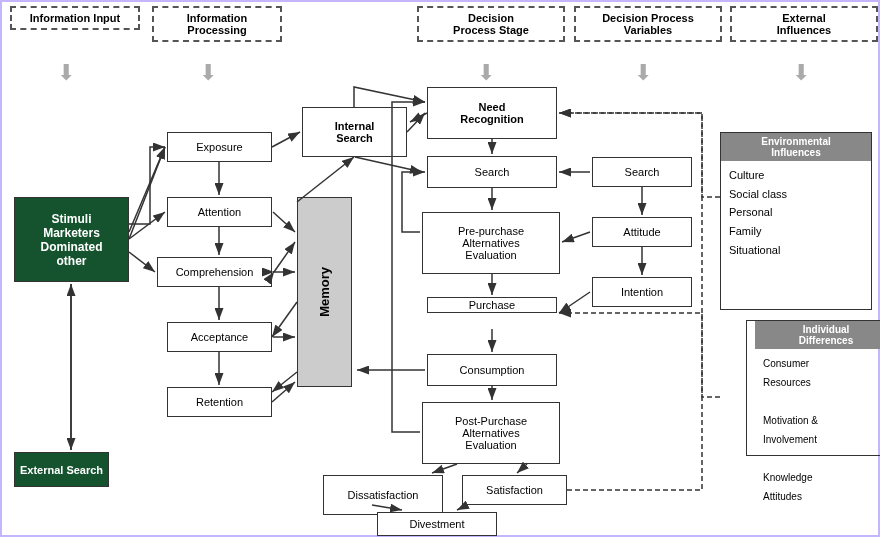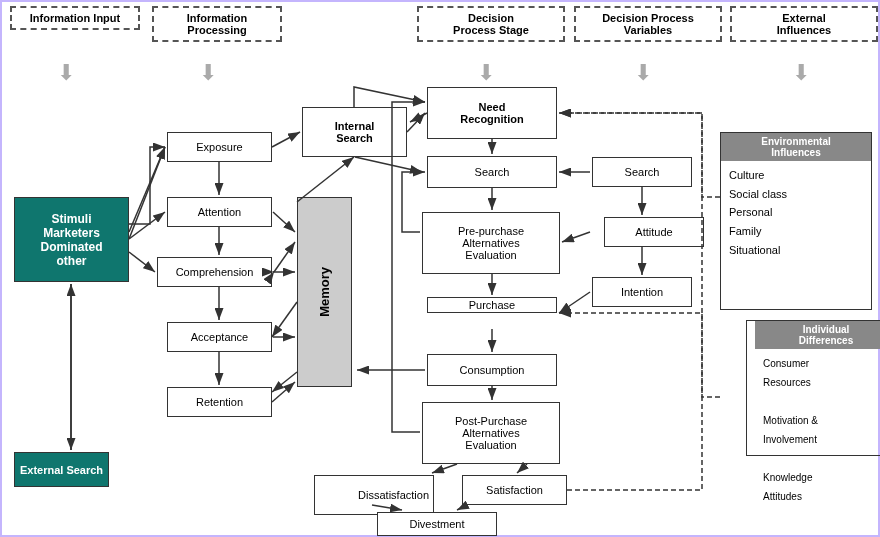--- a/index.html
+++ b/index.html
@@ -42,21 +42,21 @@
       border: 1.5px solid #333;
       background: #fff;
       text-align: center;
       display: flex;
       align-items: center;
       justify-content: center;
       font-size: 11px;
       padding: 2px 4px;
     }
     .box-dark {
-      background: #0f766e;
+      background: #14532d;
       color: #fff;
       font-weight: bold;
     }
     .box-gray {
       background: #ccc;
       font-weight: bold;
     }
     
     .arrows-svg {
       position: absolute;
@@ -147,37 +147,37 @@
   </div>
 
   <div class="box" style="left:425px; top:352px; width:130px; height:32px;">
     <span>Consumption</span>
   </div>
 
   <div class="box" style="left:420px; top:400px; width:138px; height:62px;">
     <span>Post-Purchase<br>Alternatives<br>Evaluation</span>
   </div>
 
-  <div class="box" style="left:312px; top:473px; width:120px; height:40px;justify-content:flex-end;">
+  <div class="box" style="left:321px; top:473px; width:120px; height:40px;">
     <span>Dissatisfaction</span>
   </div>
 
   <div class="box" style="left:460px; top:473px; width:105px; height:30px;">
     <span>Satisfaction</span>
   </div>
 
   <div class="box" style="left:375px; top:510px; width:120px; height:24px;">
     <span>Divestment</span>
   </div>
 
   <div class="box" style="left:590px; top:155px; width:100px; height:30px;">
     <span>Search</span>
   </div>
 
-  <div class="box" style="left:590px; top:215px; width:100px; height:30px;margin-left:12px;">
+  <div class="box" style="left:590px; top:215px; width:100px; height:30px;">
     <span>Attitude</span>
   </div>
 
   <div class="box" style="left:590px; top:275px; width:100px; height:30px;">
     <span>Intention</span>
   </div>
 
   <div style="position:absolute; left:718px; top:130px; width:152px; height:178px; border:1.5px solid #333;">
     <div style="background:#888; color:#fff; font-weight:bold; padding:3px 5px; font-size:10px; text-align:center;">Environmental<br>Influences</div>
     <div style="padding:5px 8px; font-size:11px; line-height:1.7;">

